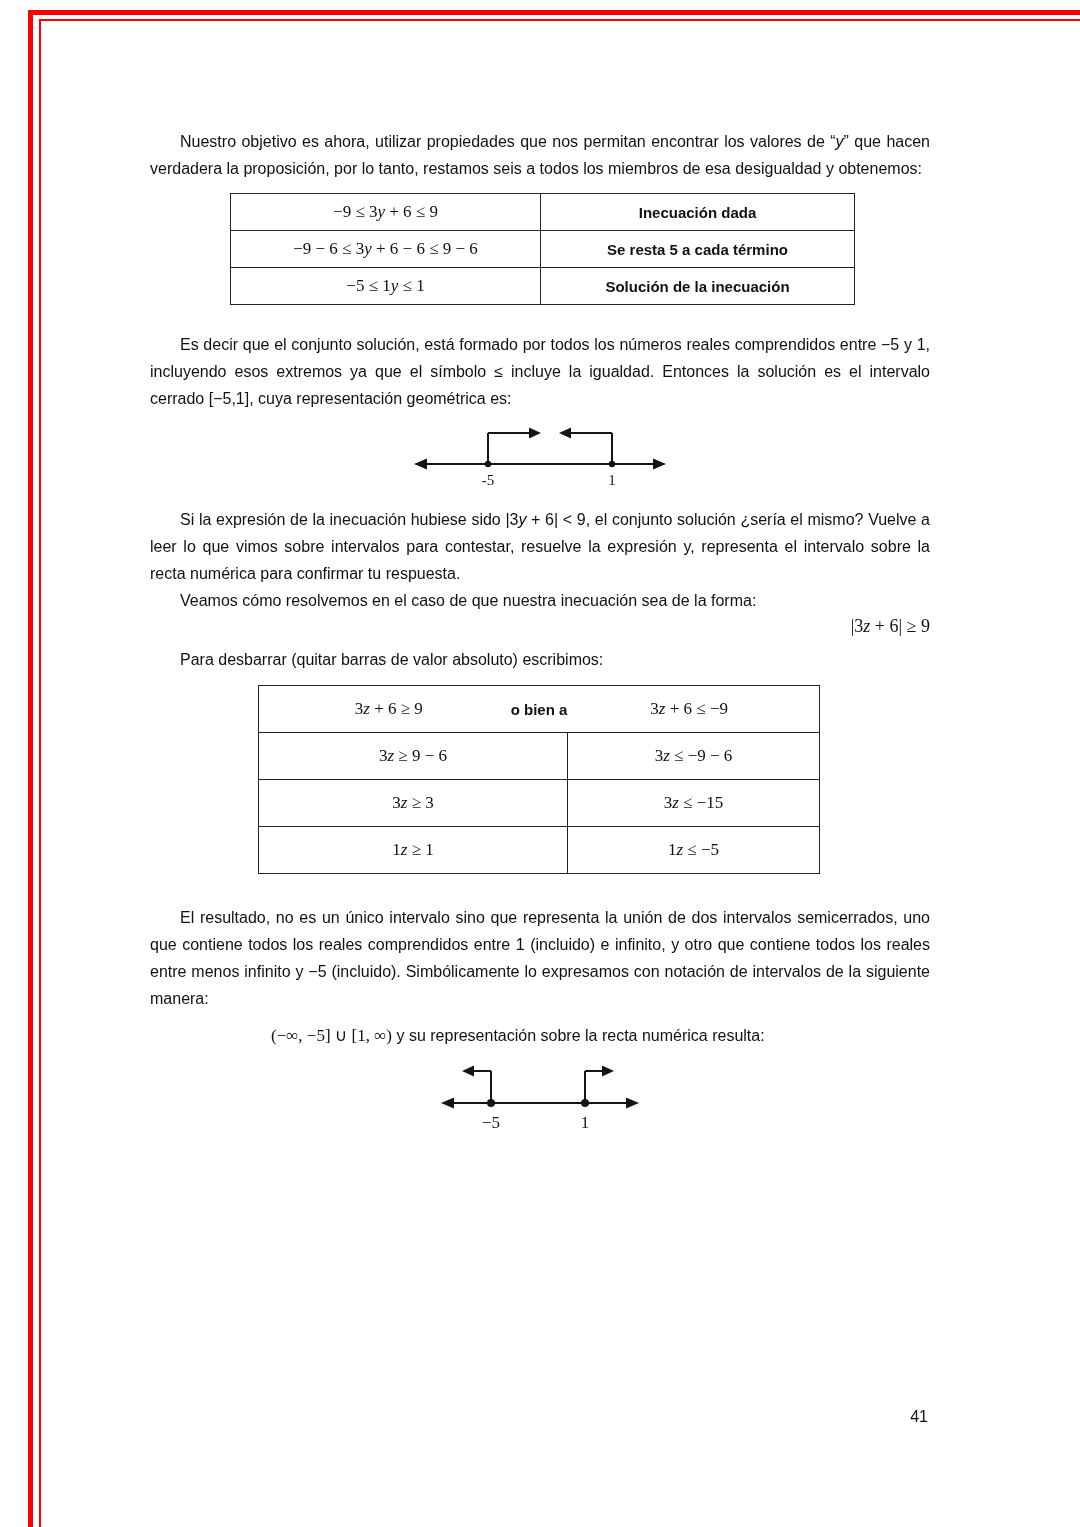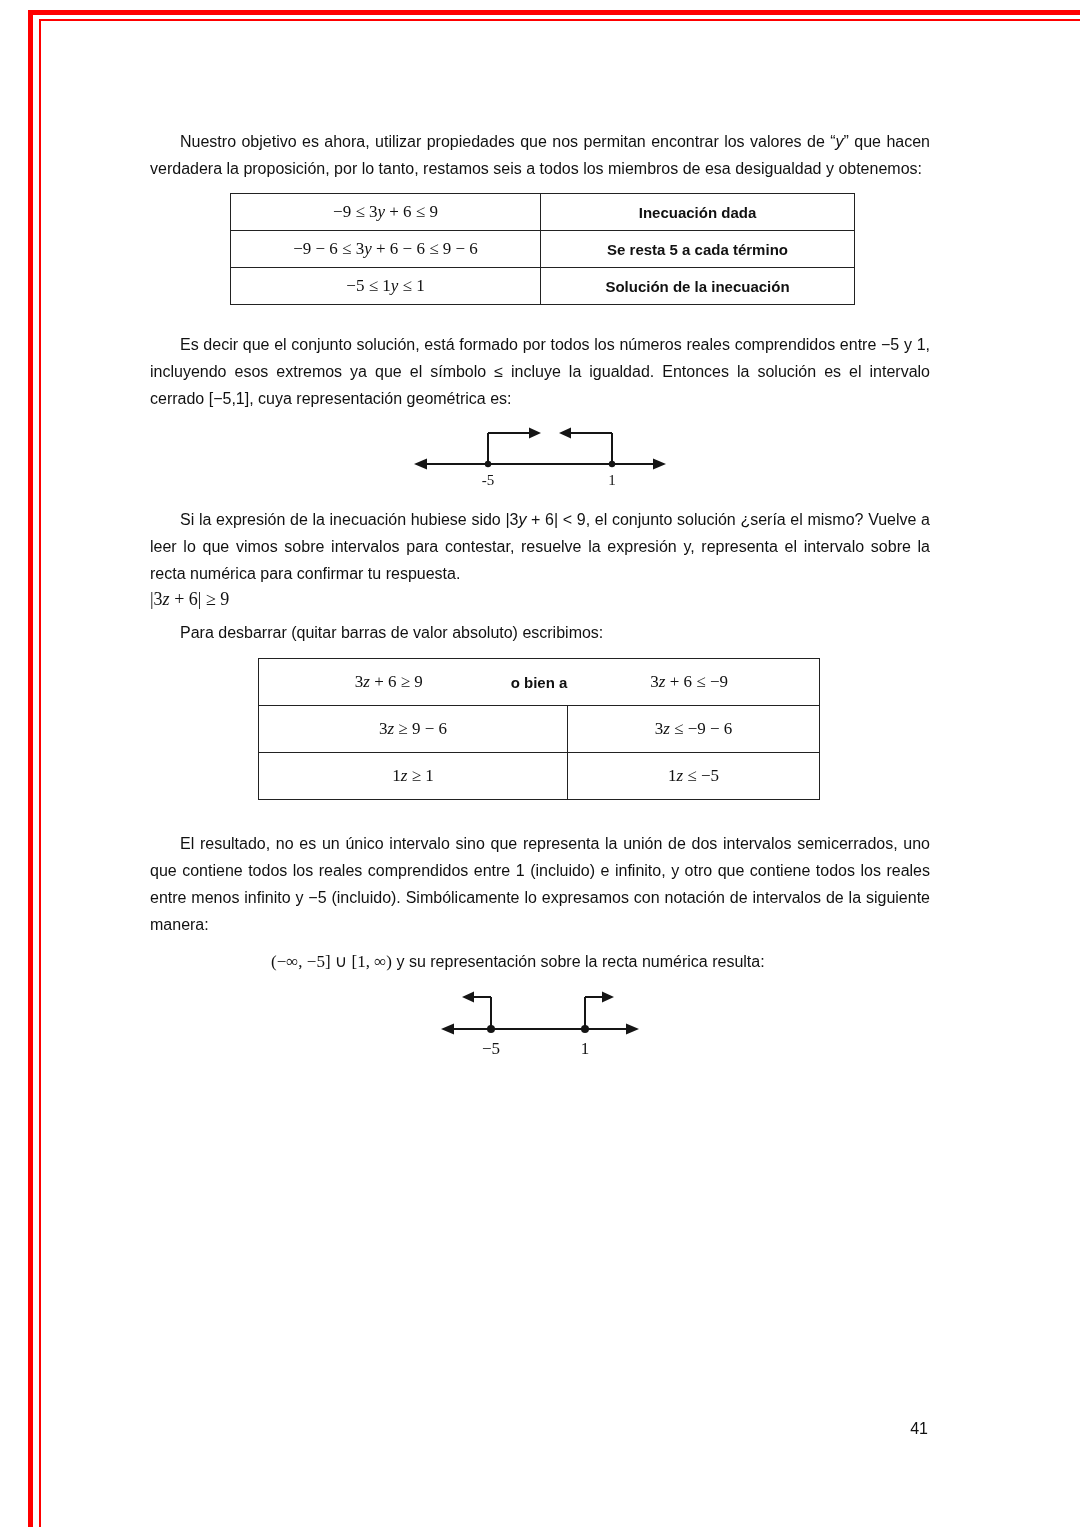--- a/index.html
+++ b/index.html
@@ -48,30 +48,30 @@
   table.t1 td.eqc  { width: 310px; font-size: 17px; padding: 8px 2px; }
   table.t1 td.descc { font-size: 15px; font-weight: bold; padding: 8px 13px; }
 
   
   table.t2 { border-collapse: collapse; margin: 12px 0 30px 108px; width: 562px; }
   table.t2 td { border: 1px solid #222222; text-align: center; vertical-align: middle; font-size: 17px; padding: 13px 8px; }
   table.t2 td.lcol { width: 309px; }
   .split { display: grid; grid-template-columns: 1fr auto 1fr; align-items: center; }
   .obien { font-family: "Liberation Sans", sans-serif; font-size: 15px; font-weight: bold; }
 
-  .equation { text-align: left; font-size: 18px; margin: 2px 0 9px 0; }
+  .equation { text-align: right; font-size: 18px; margin: 2px 0 9px 0; }
 
   .diagram { text-align: center; }
   .diagram.d1 { margin: 6px 0 12px 0; }
   .diagram.d2 { margin: 8px 0 0 0; }
 
   .interval-line { margin: 10px 0 8px 92px; font-size: 16px; line-height: 27px; }
   .interval-line .math { font-size: 17px; margin-left: 29px; }
 
-  .page-number { position: absolute; right: 152px; top: 1408px; font-size: 16px; margin-top: 12px; }
+  .page-number { position: absolute; right: 152px; top: 1408px; font-size: 16px; }
 
   .mb8  { margin-bottom: 8px; }
   .mb6  { margin-bottom: 6px; }
   .mb2  { margin-bottom: 2px; }
   .mb12 { margin-bottom: 12px; }
   .mb10 { margin-bottom: 10px; }
 </style>
 </head>
 <body>
 
@@ -124,20 +124,21 @@
         </g>
         <g font-family="Liberation Serif, serif" font-size="15" fill="#151515" text-anchor="middle">
           <text x="78" y="67">-5</text>
           <text x="202" y="67">1</text>
         </g>
       </svg>
     </div>
 
     <p class="body mb6">Si la expresión de la inecuación hubiese sido |3<i>y</i> + 6| &lt; 9, el conjunto solución ¿sería el mismo? Vuelve a leer lo que vimos sobre intervalos para contestar, resuelve la expresión y, representa el intervalo sobre la recta numérica para confirmar tu respuesta.</p>
 
+    <p class="body mb2">Veamos cómo resolvemos en el caso de que nuestra inecuación sea de la forma:</p>
 
     <div class="equation">|3<i>z</i> + 6| ≥ 9</div>
 
     <p class="body mb12">Para desbarrar (quitar barras de valor absoluto) escribimos:</p>
 
     <table class="t2">
       <tbody>
           <tr>
         <td colspan="2">
           <div class="split">
@@ -145,20 +146,24 @@
             <span class="obien">o bien a</span>
             <span>3<i>z</i> + 6 ≤ −9</span>
           </div>
         </td>
       </tr>
       <tr>
         <td class="lcol">3<i>z</i> ≥ 9 − 6</td>
         <td>3<i>z</i> ≤ −9 − 6</td>
       </tr>
       <tr>
+        <td class="lcol">3<i>z</i> ≥ 3</td>
+        <td>3<i>z</i> ≤ −15</td>
+      </tr>
+      <tr>
         <td class="lcol">1<i>z</i> ≥ 1</td>
         <td>1<i>z</i> ≤ −5</td>
       </tr>
     </tbody>
       </table>
 
     <p class="body mb10">El resultado, no es un único intervalo sino que representa la unión de dos intervalos semicerrados, uno que contiene todos los reales comprendidos entre 1 (incluido) e infinito, y otro que contiene todos los reales entre menos infinito y −5 (incluido). Simbólicamente lo expresamos con notación de intervalos de la siguiente manera:</p>
 
     <div class="interval-line">
       <span class="math">(−∞, −5]  ∪  [1, ∞)</span><span> y su representación sobre la recta numérica resulta:</span>

